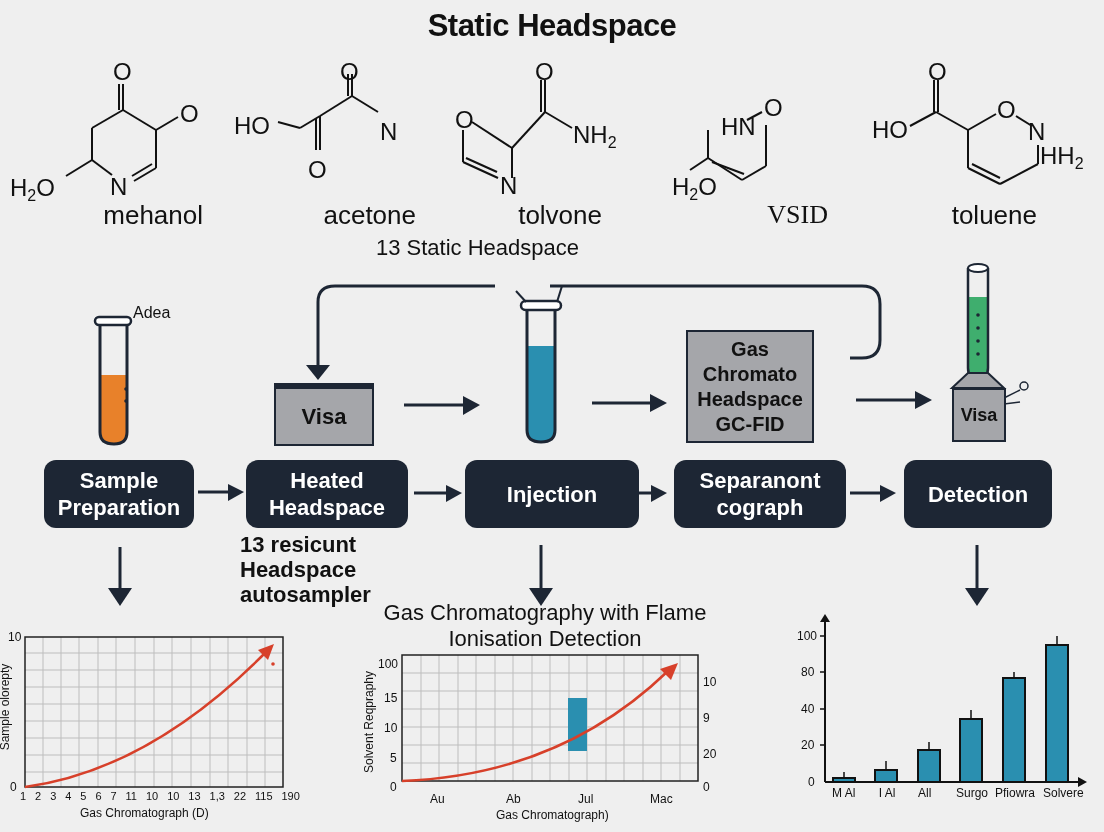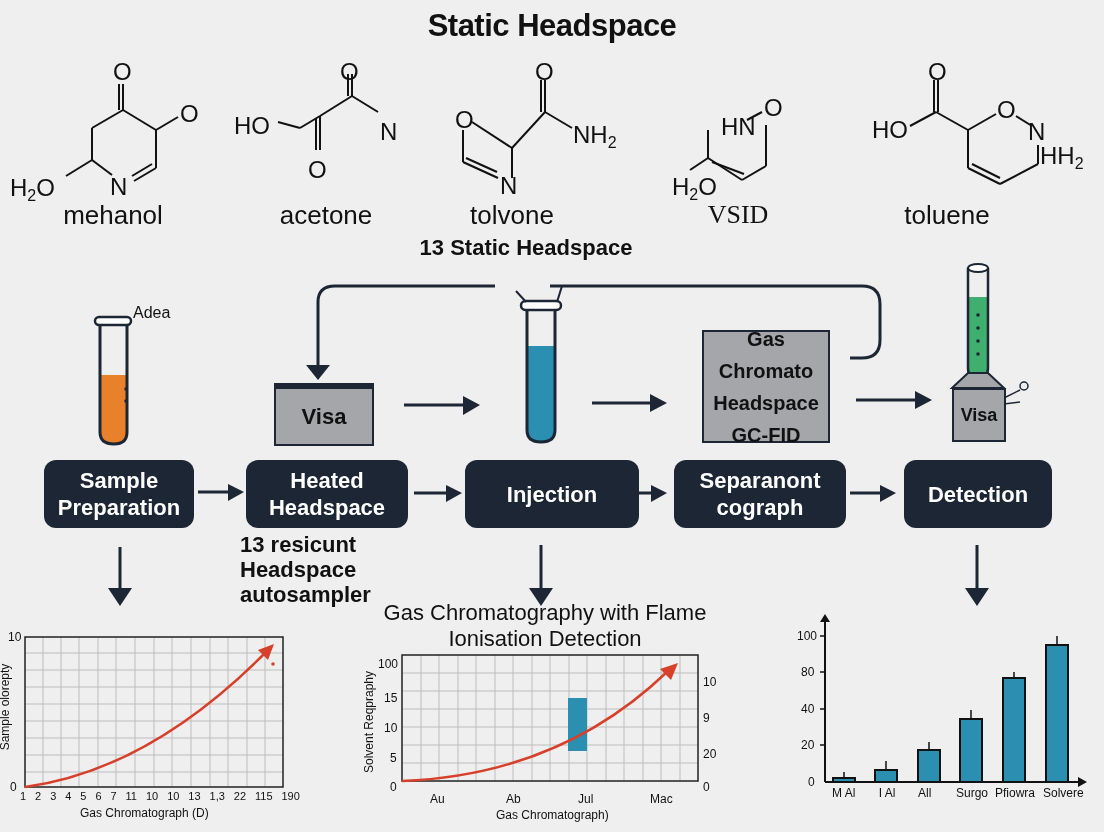--- a/index.html
+++ b/index.html
@@ -1,21 +1,21 @@
 <!DOCTYPE html>
 <html><head>
 <meta charset="utf-8">
 <style>
   html,body{margin:0;padding:0;}
   body{width:1104px;height:832px;background:#efefef;position:relative;overflow:hidden;
        font-family:"Liberation Sans","DejaVu Sans",sans-serif;color:#111;}
   .abs{position:absolute;}
   .title{left:0;width:1104px;top:8px;text-align:center;font-size:31px;font-weight:bold;letter-spacing:-0.5px;}
-  .mol-label{font-size:26px;text-align:center;width:180px;}
-  .subtitle{font-size:22px;font-weight:bold;text-align:center;width:300px;}
+  .mol-label{font-size:26px;text-align:right;width:180px;}
+  .subtitle{font-size:22px;font-weight:normal;text-align:left;width:300px;}
   .step{background:#1d2634;color:#fff;border-radius:12px;display:flex;align-items:center;justify-content:center;
         text-align:center;font-size:22px;font-weight:bold;line-height:27px;}
   .graybox{background:#a5a6aa;border:2px solid #1d2634;display:flex;align-items:center;justify-content:center;
            text-align:center;font-weight:bold;color:#111;}
   .note{font-size:22px;font-weight:bold;text-align:left;line-height:25px;}
   .chart-title{font-size:22px;text-align:center;line-height:26px;font-weight:500;}
   .tick{font-size:12px;position:absolute;}
   .axis-lbl{font-size:12px;position:absolute;}
   svg{position:absolute;overflow:visible;}
 </style>
@@ -171,21 +171,21 @@
     <line x1="1004" y1="404" x2="1020" y2="402" stroke="#1d2634" stroke-width="1.5"></line>
     <circle cx="1024" cy="386" r="4" fill="none" stroke="#1d2634" stroke-width="1.5"></circle>
   </g>
 
   <text x="133" y="318" font-family="Liberation Sans, sans-serif" font-size="16" fill="#111">Adea</text>
 </svg>
 
 <div class="abs graybox" style="left:274px;top:383px;width:96px;height:55px;font-size:22px;border-top-width:6px;">
   <span>Visa</span>
 </div>
-<div class="abs graybox" style="left:686px;top:330px;width:124px;height:109px;font-size:20px;line-height:32px;flex-direction:column;margin-left:16px;">
+<div class="abs graybox" style="left:686px;top:330px;width:124px;height:109px;font-size:20px;line-height:25px;flex-direction:column;">
   <span>Gas Chromato</span>
   <span>Headspace</span>
   <span>GC-FID</span>
 </div>
 <div class="abs graybox" style="left:952px;top:388px;width:50px;height:50px;font-size:18px;">
   <span>Visa</span>
 </div>
 
 <div class="abs step" style="left:44px;top:460px;width:150px;height:68px;flex-direction:column;">
   <span>Sample</span>

